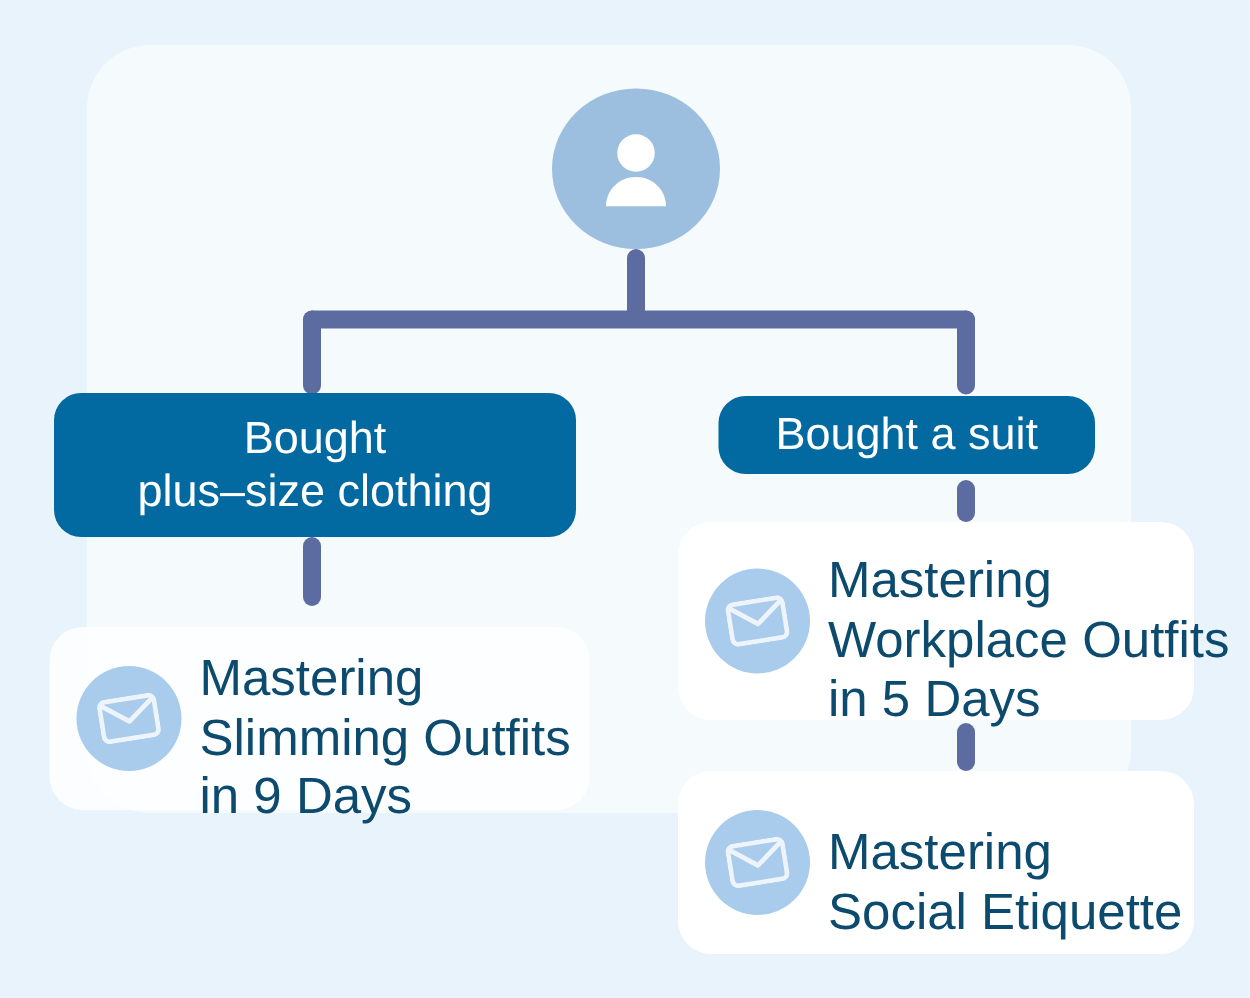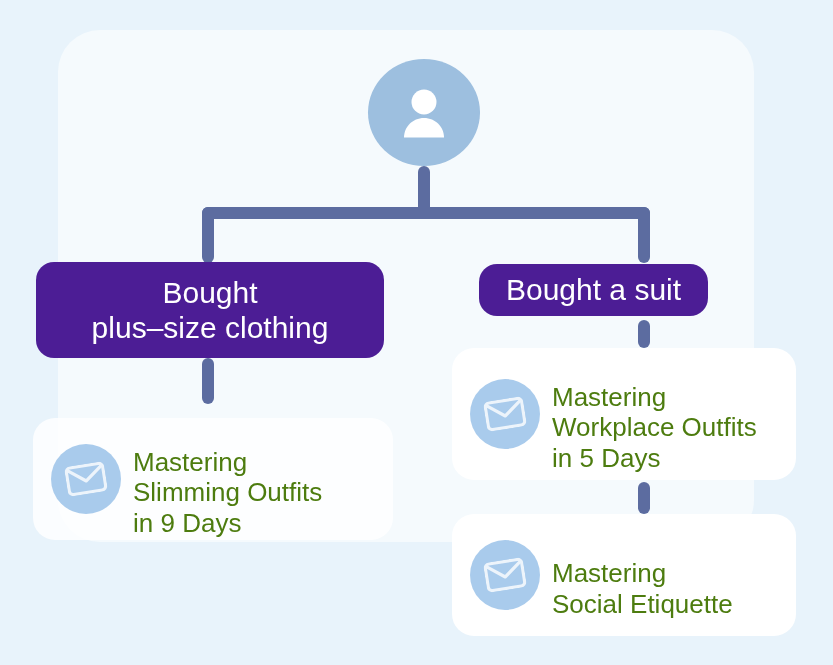--- a/index.html
+++ b/index.html
@@ -72,42 +72,42 @@
   
   .stem-left-card { left: 202px; top: 358px; height: 46px; }
   
   .stem-right-card1 { left: 638px; top: 320px; height: 28px; }
   
   .stem-right-card2 { left: 638px; top: 482px; height: 32px; }
 
   
   .node {
     position: absolute;
-    background: #4c1d95;
+    background: #0369a1;
     border-radius: 18px;
     color: #FFFFFF;
     display: flex;
     align-items: center;
     justify-content: center;
     text-align: center;
     line-height: 1.18;
     font-size: 30px;
     box-sizing: border-box;
   }
   .node-left {
     left: 36px;
     top: 262px;
     width: 348px;
     height: 96px;
     padding: 0 12px;
   }
   .node-right {
     left: 479px;
     top: 264px;
-    width: 229px;
+    width: 251px;
     height: 52px;
     padding: 0 14px;
     font-size: 30px;
   }
   .node-line { display: block; }
 
   
   .card {
     position: absolute;
     background: #FDFEFF;
@@ -149,22 +149,22 @@
     align-items: center;
     justify-content: center;
     margin-right: 12px;
   }
   .env-badge svg {
     display: block;
     transform: rotate(-9deg);
   }
 
   .card-text {
-    color: #4d7c0f;
-    font-size: 26px;
+    color: #0c4a6e;
+    font-size: 34px;
     line-height: 1.17;
     white-space: nowrap;
     margin-top: 27px;
   }
   .card-text .tline { display: block; }
 </style>
 </head>
 <body>
 
 <div id="stage">

